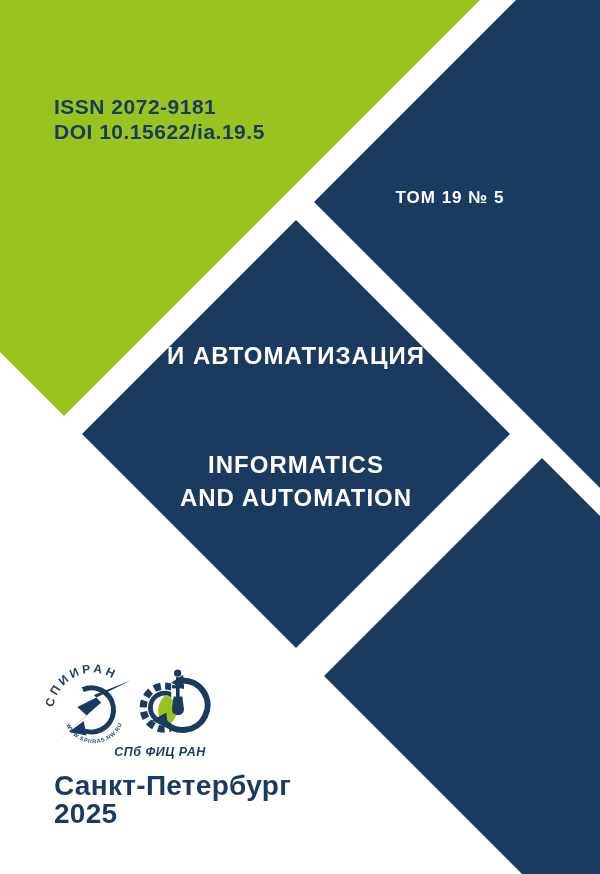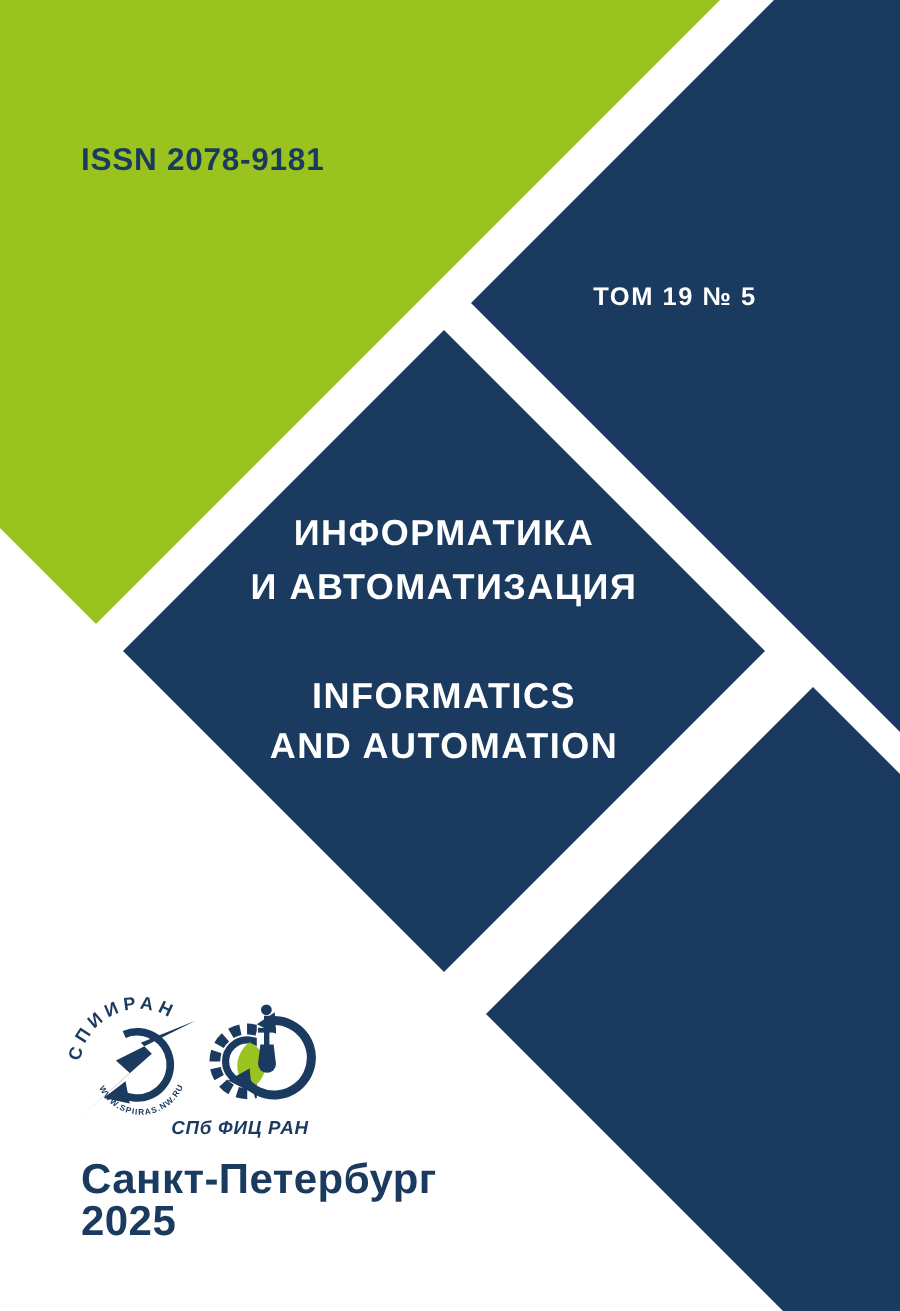--- a/index.html
+++ b/index.html
@@ -54,27 +54,27 @@
 <div class="cover">
 
   <svg class="bg-svg" viewBox="0 0 600 874" preserveAspectRatio="none" aria-hidden="true">
     <polygon points="0,0 480,0 64,416 0,352" fill="#9AC31F"></polygon>
     <polygon points="516,0 600,0 600,488 314,202" fill="#1B3A5F"></polygon>
     <polygon points="296,220 510,434 296,648 82,434" fill="#1B3A5F"></polygon>
     <polygon points="542,458 600,516 600,874 522,874 324,676" fill="#1B3A5F"></polygon>
   </svg>
 
   <div class="txt issn-block">
-    <div>ISSN 2078-9181</div>
+    <div>ISSN 2072-9181</div>
+    <div>DOI 10.15622/ia.19.5</div>
   </div>
 
   <div class="txt volume">ТОМ 19 № 5</div>
 
   <div class="txt title title-ru">
-    <div>ИНФОРМАТИКА</div>
     <div>И АВТОМАТИЗАЦИЯ</div>
   </div>
 
   <div class="txt title title-en">
     <div>INFORMATICS</div>
     <div>AND AUTOMATION</div>
   </div>
 
   <svg class="logo-svg spiiras" viewBox="0 0 100 100">
     <defs>

